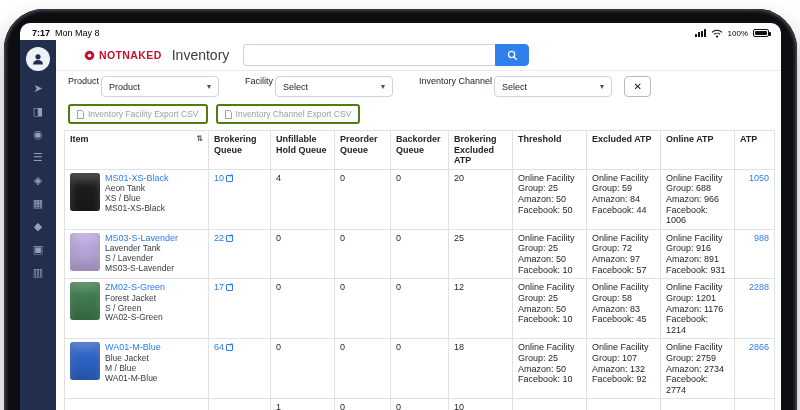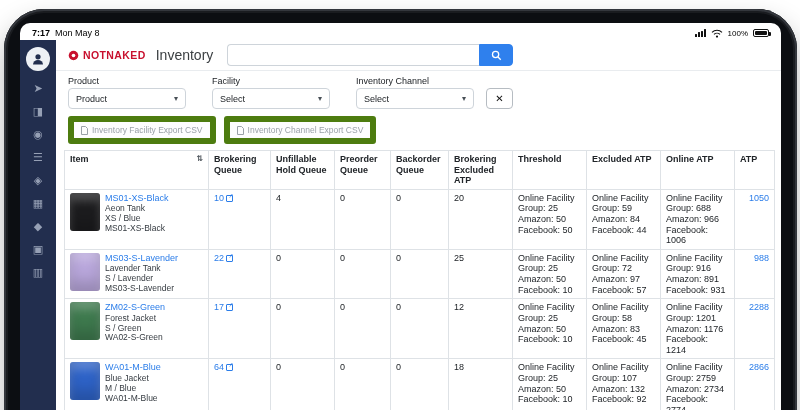--- a/index.html
+++ b/index.html
@@ -31,45 +31,45 @@
   .app { flex:1; display:flex; min-height:0; }
   .sidebar { width:36px; flex:0 0 auto; background:#222e4e; display:flex; flex-direction:column;
     align-items:center; padding:7px 0; gap:10px; }
   .avatar { width:24px; height:24px; border-radius:50%; background:#eef1f5; display:flex;
     align-items:center; justify-content:center; cursor:pointer; margin-bottom:2px; }
   .sb-icon { color:#96a0b5; font-size:11px; line-height:1; cursor:pointer; }
   .main { flex:1; min-width:0; display:flex; flex-direction:column; background:#fff; }
 
   
   .app-header { flex:0 0 auto; height:31px; display:flex; align-items:center; gap:10px;
-    padding:4px 12px; border-bottom:1px solid #e9ecef; }
+    padding:4px 28px; border-bottom:1px solid #e9ecef; }
   .brand { display:flex; align-items:center; gap:4px; cursor:pointer; }
   .brand-text { color:#c8102e; font-weight:800; font-size:10.5px; letter-spacing:.4px; }
   .page-title { font-size:14px; color:#3c4043; }
   .search { display:flex; margin-left:4px; }
   .search input { width:252px; height:22px; border:1px solid #ced4da; border-right:none;
     border-radius:4px 0 0 4px; padding:0 8px; font-size:10px; outline:none; color:#212529; }
   .search-btn { width:34px; height:22px; background:#2f80ed; border:1px solid #2f80ed;
     border-radius:0 4px 4px 0; display:flex; align-items:center; justify-content:center; cursor:pointer; }
 
   
   .filters { flex:0 0 auto; display:flex; gap:26px; align-items:flex-end; padding:5px 12px 2px; }
-  .fgroup { display:flex; flex-direction:column; gap:2px; }
+  .fgroup { display:flex; flex-direction:row; gap:2px; }
   .flabel { font-size:9px; color:#212529; }
   .select { display:flex; align-items:center; justify-content:space-between; width:118px; height:21px;
     border:1px solid #ced4da; border-radius:4px; padding:0 7px; font-size:9px; color:#212529;
     background:#fff; cursor:pointer; }
   .chev { font-size:8px; color:#495057; margin-left:6px; }
   .clear-btn { height:21px; width:27px; border:1px solid #b6bcc2; border-radius:4px; background:#fff;
     font-size:10px; font-weight:700; color:#111; display:flex; align-items:center; justify-content:center;
     cursor:pointer; margin-left:-14px; }
 
   
   .exports { flex:0 0 auto; display:flex; gap:8px; padding:5px 12px 6px; }
-  .export-btn { display:inline-flex; align-items:center; gap:4px; border:6px solid #4d7c0f;
+  .export-btn { display:inline-flex; align-items:center; gap:4px; border:2px solid #4d7c0f;
     background:#fdfdfe; color:#9aa1a8; font-size:8.5px; padding:3px 7px; border-radius:3px; cursor:pointer; }
 
   
   .table-wrap { flex:1; min-height:0; overflow:hidden; }
   table { border-collapse:collapse; table-layout:fixed; width:calc(100% - 16px); margin:0 8px;
     font-size:9px; color:#212529; }
   th, td { border:1px solid #dee2e6; text-align:left; vertical-align:top; padding:3px 5px; overflow:hidden; }
   th { font-weight:700; font-size:9px; line-height:1.18; }
   td { line-height:1.18; }
   .th-flex { display:flex; justify-content:space-between; align-items:flex-start; }

